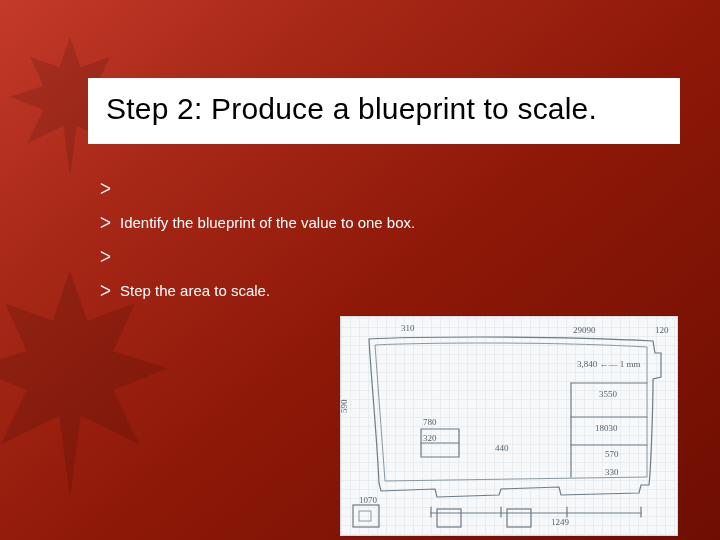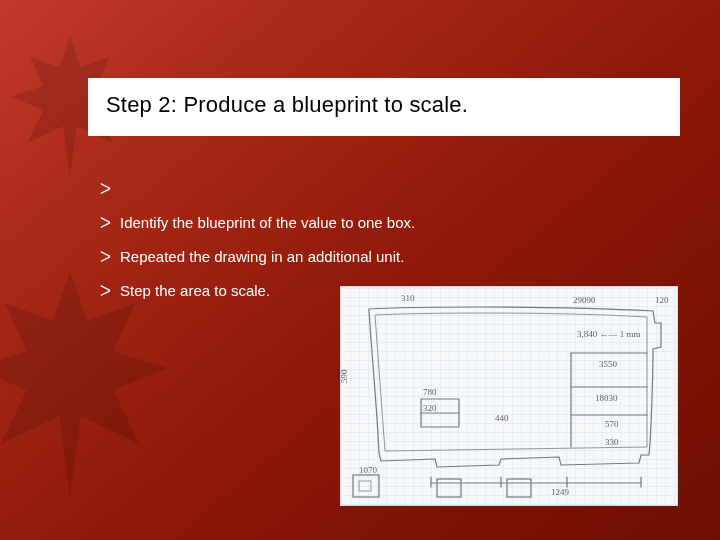--- a/index.html
+++ b/index.html
@@ -26,21 +26,21 @@
   .title-block {
     position: absolute;
     left: 88px;
     right: 40px;
     top: 78px;
     background: #fff;
     padding: 14px 18px 18px 18px;
     box-sizing: border-box;
   }
   .title-text {
-    font-size: 22px;
+    font-size: 30px;
     color: #000;
     font-weight: 400;
     letter-spacing: 0.2px;
   }
   .bullets {
     position: absolute;
     left: 100px;
     top: 180px;
     right: 40px;
     color: #fff;
@@ -57,21 +57,21 @@
     font-size: 15px;
     line-height: 18px;
     color: #fff;
   }
   .bullet .txt {
     line-height: 18px;
   }
   .sketch {
     position: absolute;
     right: 42px;
-    bottom: 34px;
+    bottom: 4px;
     width: 336px;
     height: 218px;
     background:
       repeating-linear-gradient(0deg, #e8edf2 0 1px, transparent 1px 9px),
       repeating-linear-gradient(90deg, #e8edf2 0 1px, transparent 1px 9px),
       #f6f8fa;
     border: 1px solid #d7dde2;
     box-shadow: 0 0 0 1px rgba(0,0,0,0.05);
     margin-top: 10px;
   }
@@ -99,21 +99,20 @@
   <div class="bullets">
     <div class="bullet">
       <span class="marker">ᐳ</span>
     </div>
     <div class="bullet">
       <span class="marker">ᐳ</span>
       <span class="txt">Identify the blueprint of the value to one box.</span>
     </div>
     <div class="bullet">
       <span class="marker">ᐳ</span>
-      <span class="txt">Repeated the drawing in an additional unit.</span>
     </div>
     <div class="bullet">
       <span class="marker">ᐳ</span>
       <span class="txt">Step the area to scale.</span>
     </div>
   </div>
 
   <div class="sketch">
     <svg viewBox="0 0 336 218">
 

